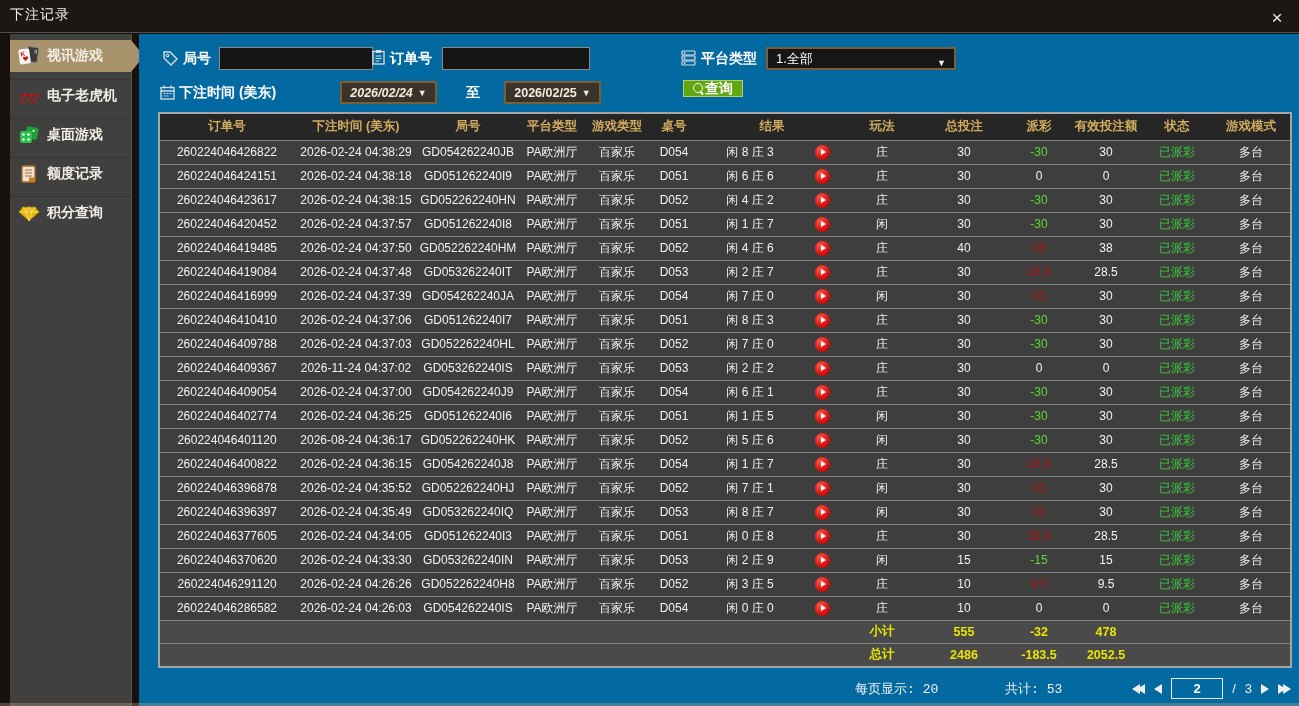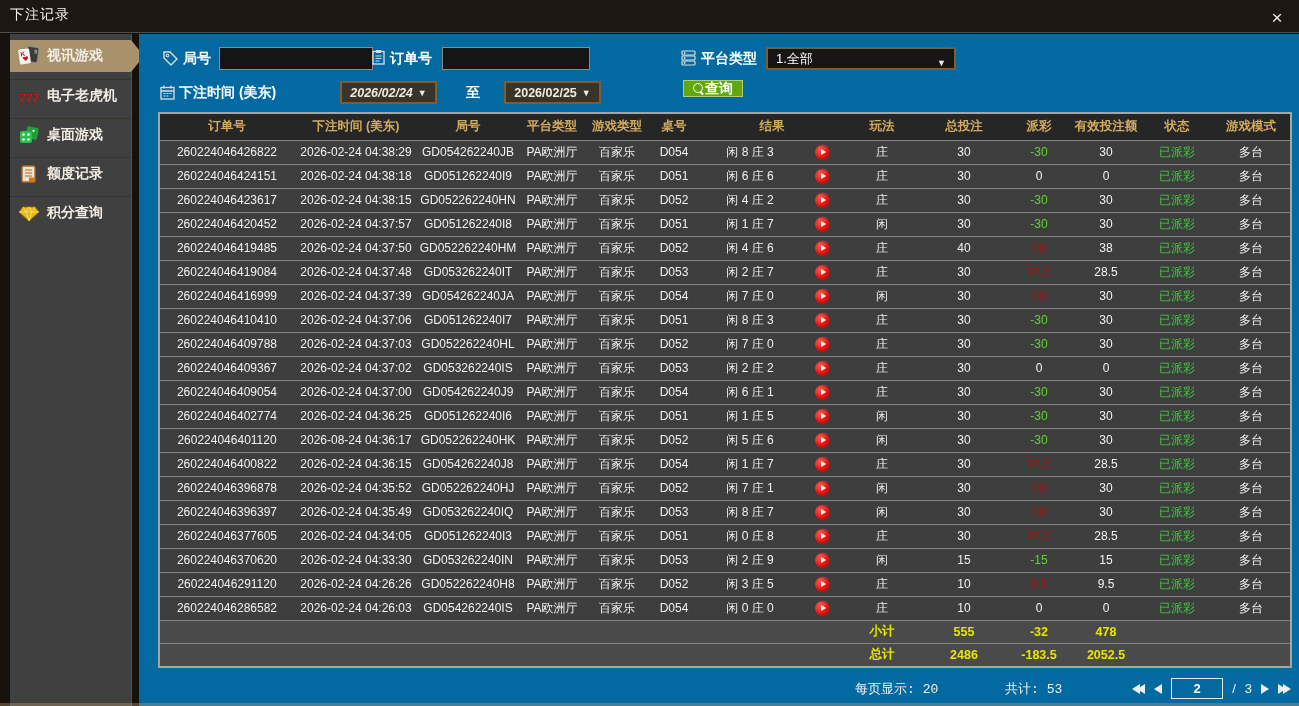--- a/index.html
+++ b/index.html
@@ -384,21 +384,21 @@
               <td><button class="play-btn"></button></td>
               <td>庄</td>
               <td>30</td>
               <td class="pay-neg">-30</td>
               <td>30</td>
               <td class="status-cell">已派彩</td>
               <td>多台</td>
             </tr>
             <tr>
               <td>260224046409367</td>
-              <td>2026-02-24 04:37:02</td>
+              <td>2026-11-24 04:37:02</td>
               <td>GD053262240IS</td>
               <td>PA欧洲厅</td>
               <td>百家乐</td>
               <td>D053</td>
               <td>闲 2 庄 2</td>
               <td><button class="play-btn"></button></td>
               <td>庄</td>
               <td>30</td>
               <td>0</td>
               <td>0</td>

